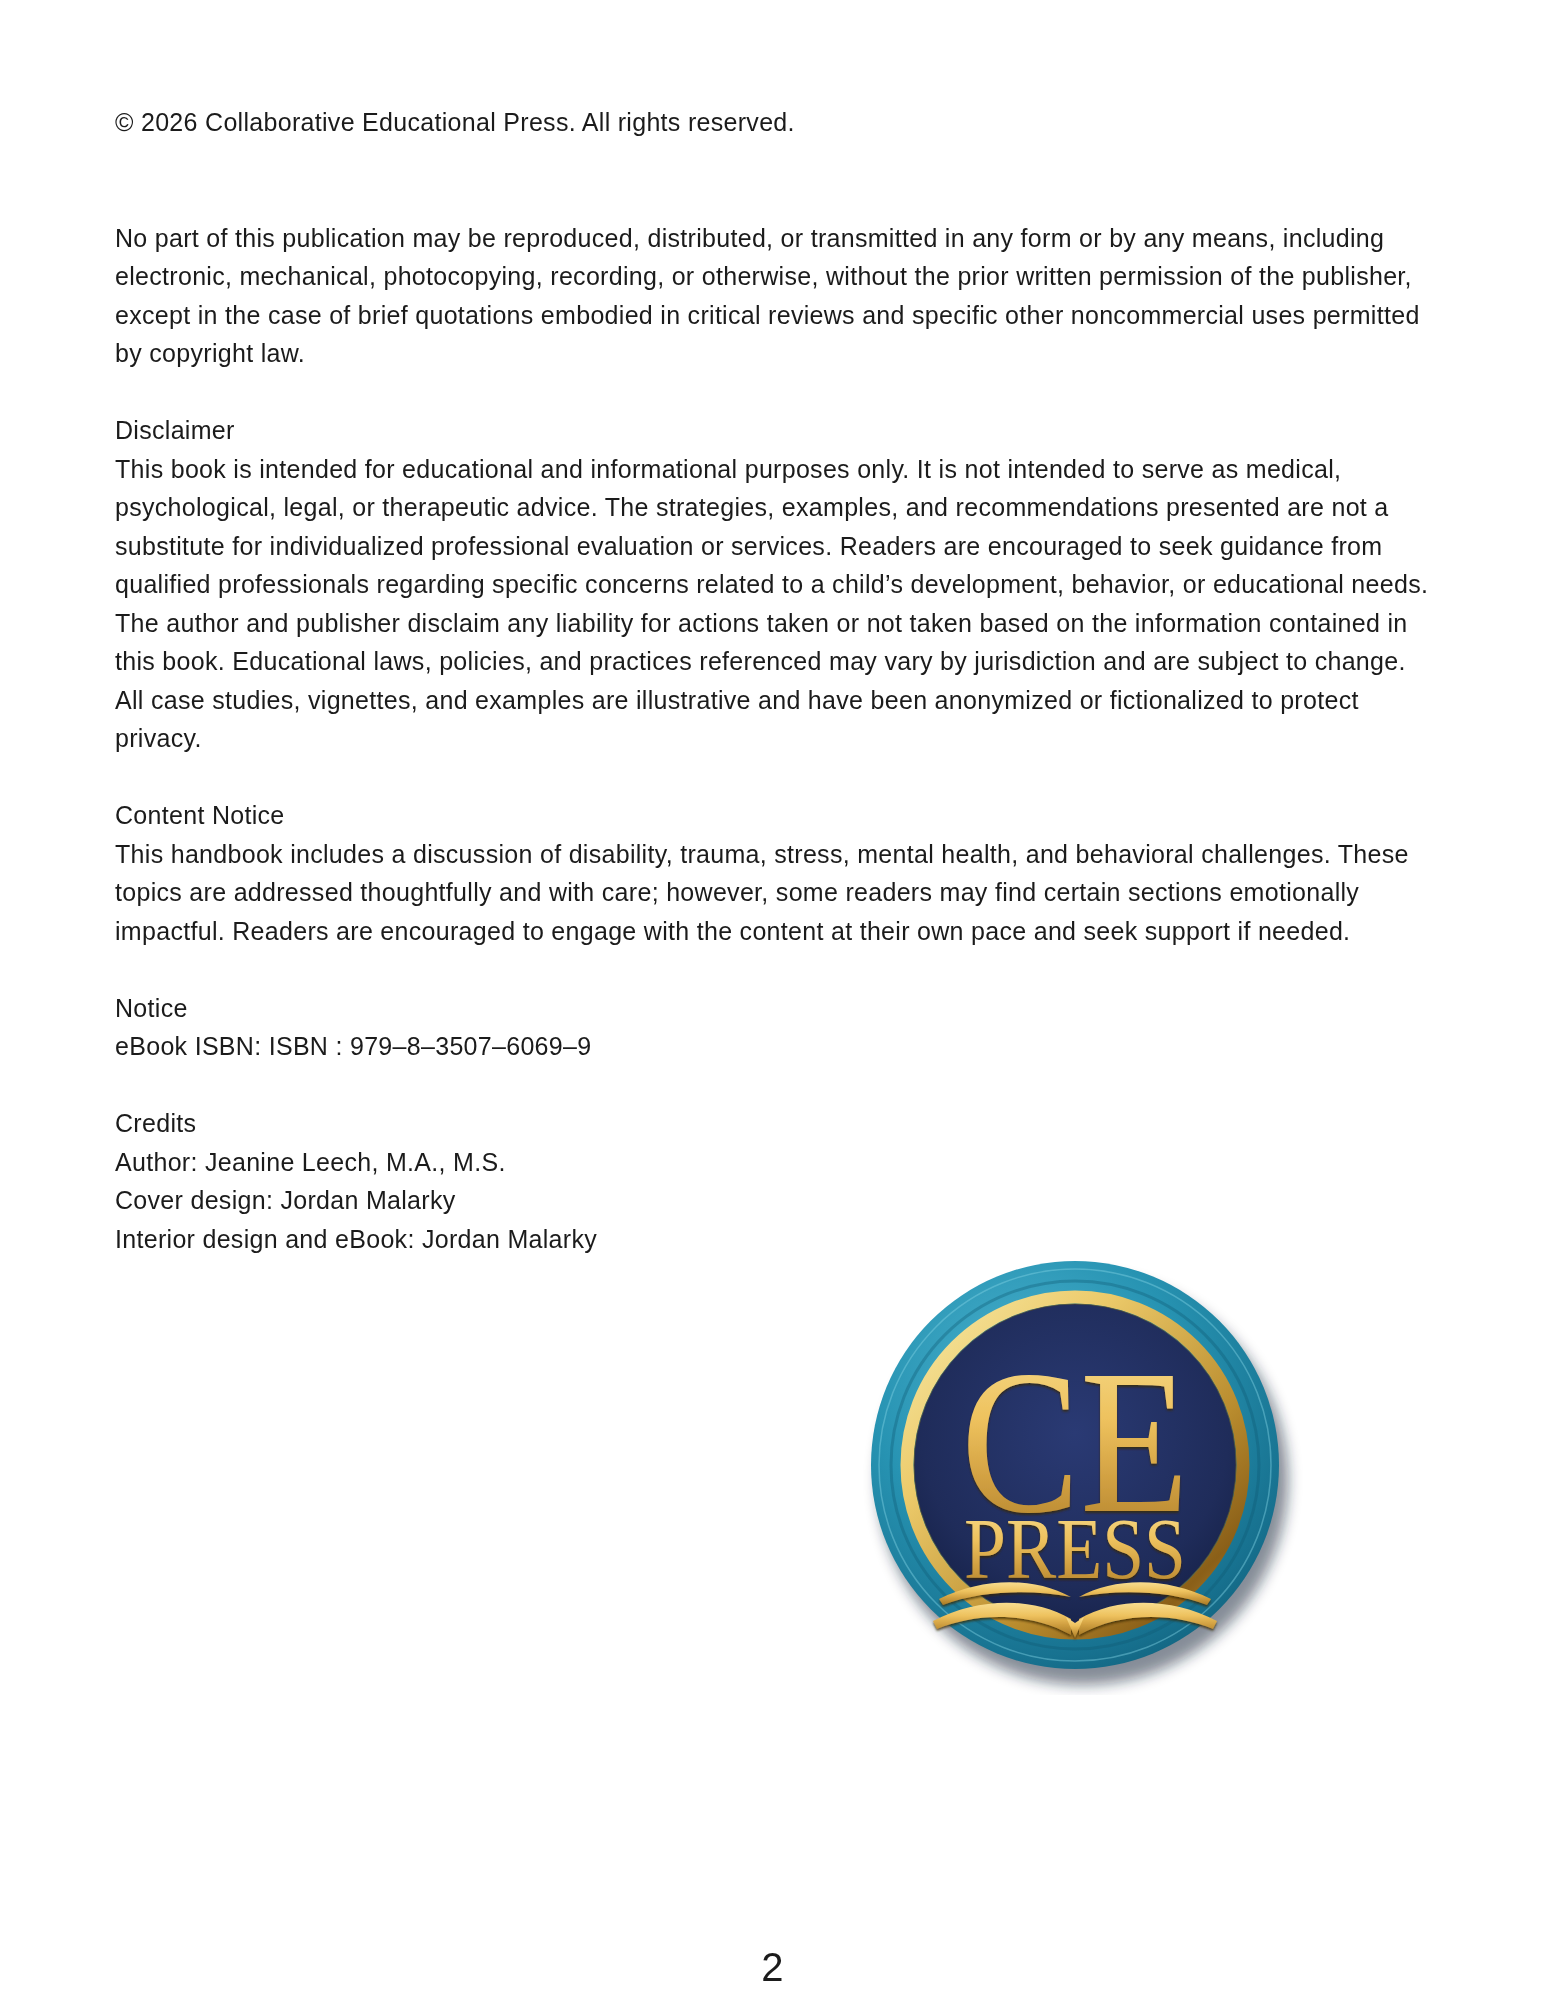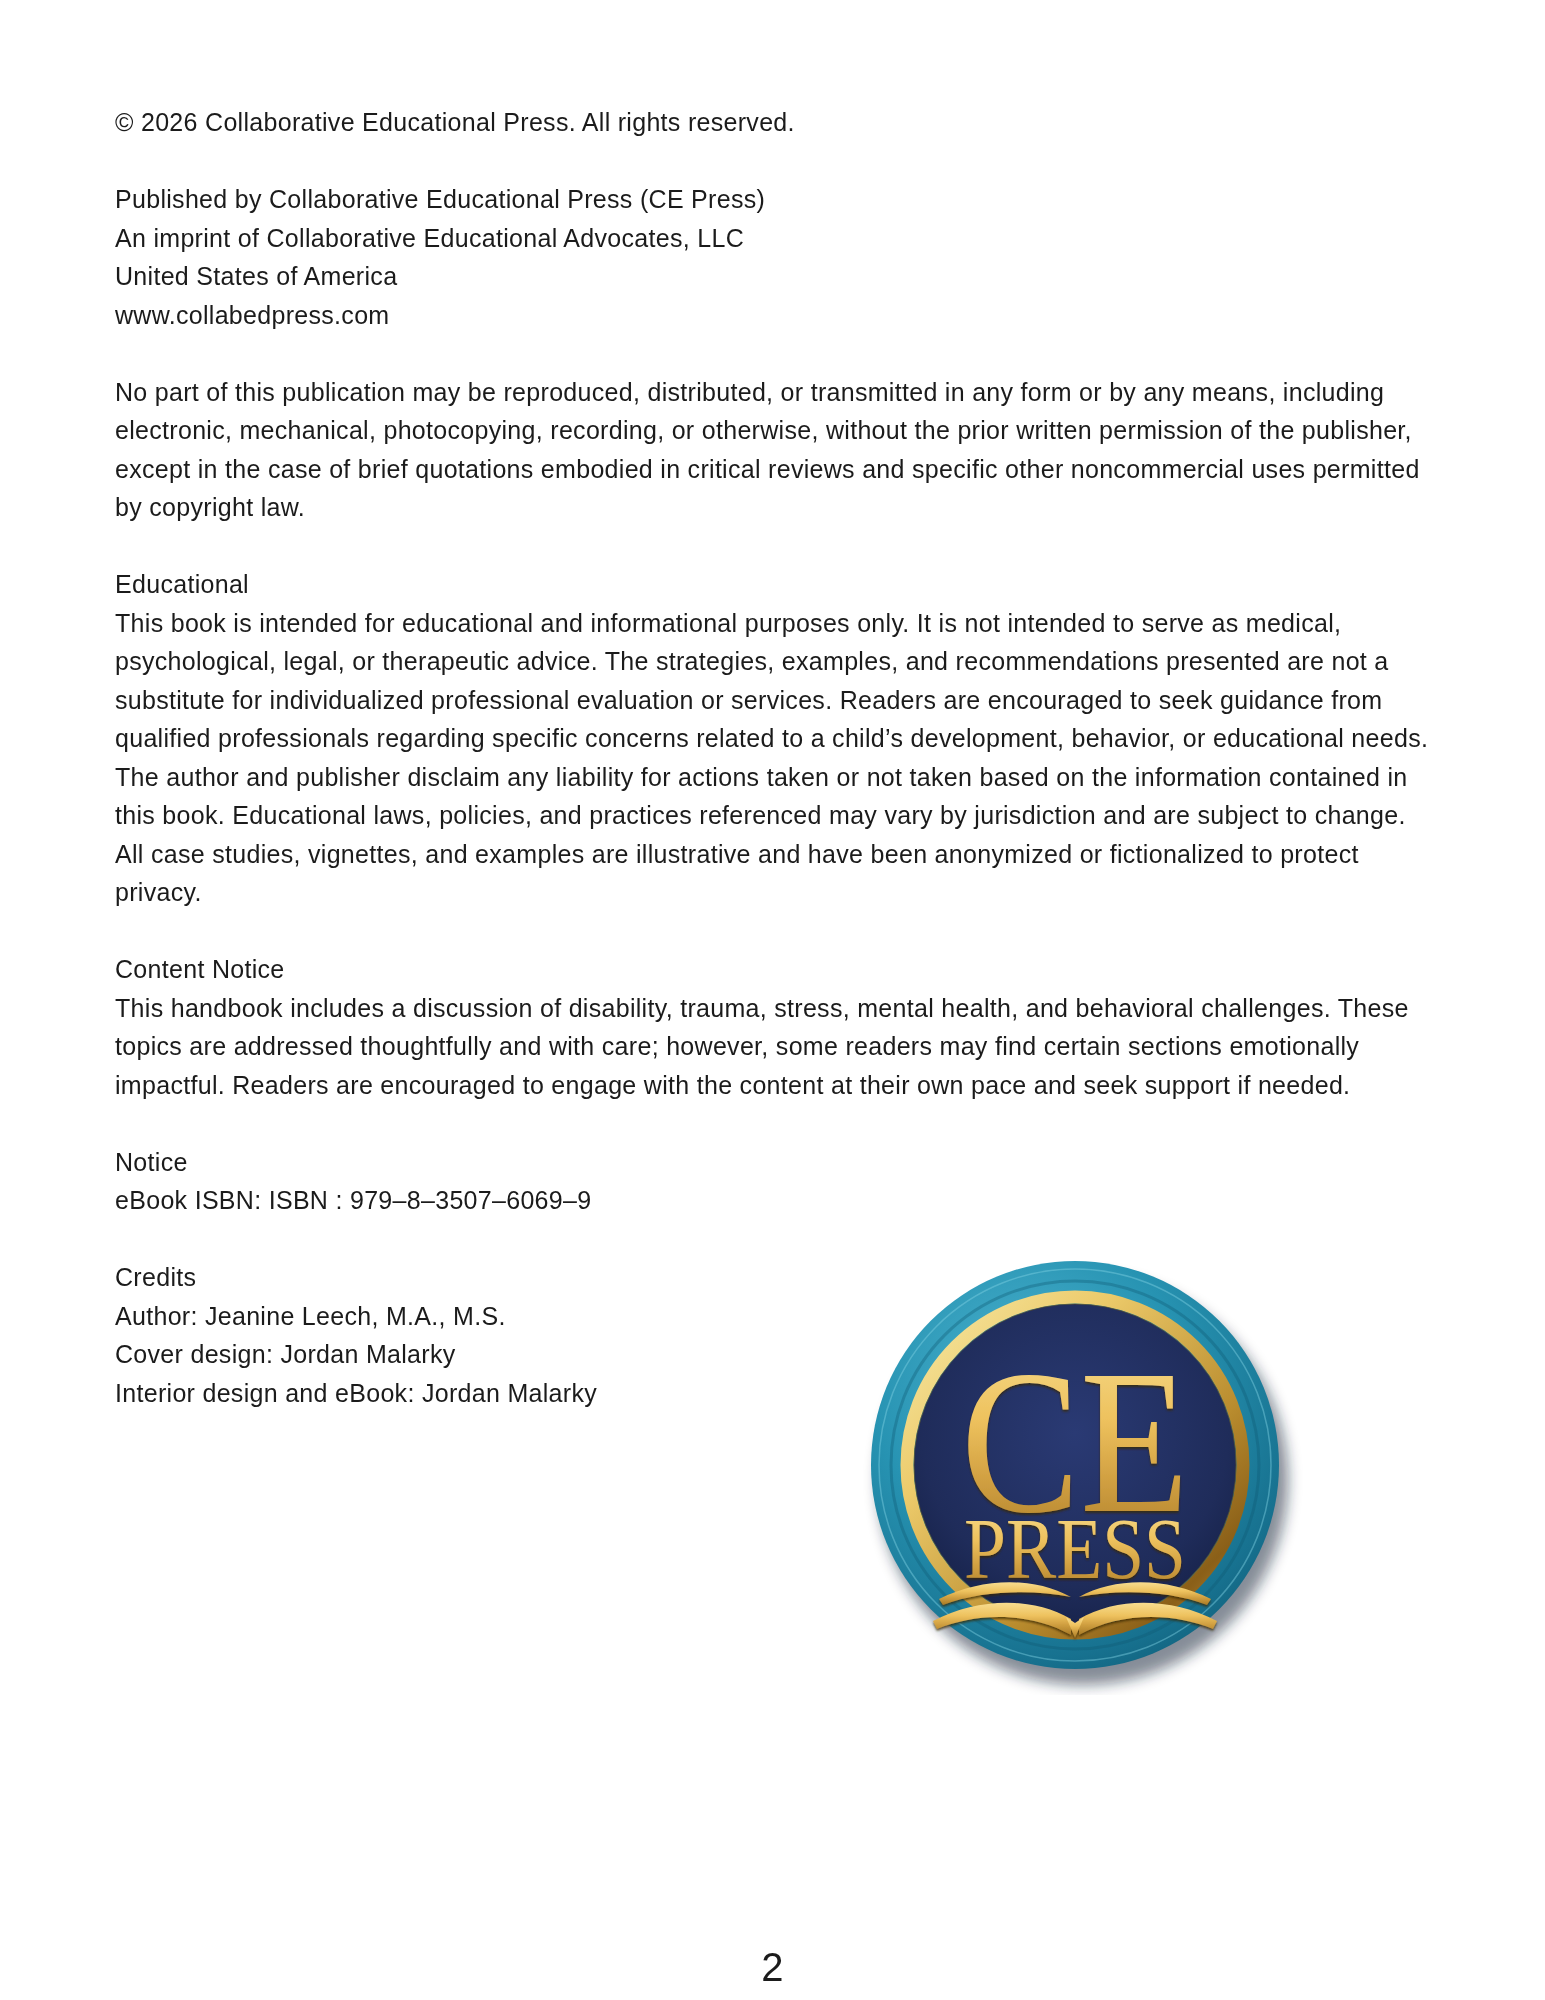--- a/index.html
+++ b/index.html
@@ -54,33 +54,27 @@
 </head>
 <body>
 
 <div class="page">
 
   <div class="text-column">
 
     <div class="line">© 2026 Collaborative Educational Press. All rights reserved.</div>
     <div class="gap"></div>
 
-    <div>
-      <div class="line">Published by Collaborative Educational Press (CE Press)</div>
-      <div class="line">An imprint of Collaborative Educational Advocates, LLC</div>
-      <div class="line">United States of America</div>
-      <div class="line">www.collabedpress.com</div>
-    </div>
     <div class="gap"></div>
 
     <p>No part of this publication may be reproduced, distributed, or transmitted in any form or by any means, including electronic, mechanical, photocopying, recording, or otherwise, without the prior written permission of the publisher, except in the case of brief quotations embodied in critical reviews and specific other noncommercial uses permitted by copyright law.</p>
     <div class="gap"></div>
 
     <div>
-      <div class="heading">Educational</div>
+      <div class="heading">Disclaimer</div>
       <p>This book is intended for educational and informational purposes only. It is not intended to serve as medical, psychological, legal, or therapeutic advice. The strategies, examples, and recommendations presented are not a substitute for individualized professional evaluation or services. Readers are encouraged to seek guidance from qualified professionals regarding specific concerns related to a child’s development, behavior, or educational needs.</p>
       <p>The author and publisher disclaim any liability for actions taken or not taken based on the information contained in this book. Educational laws, policies, and practices referenced may vary by jurisdiction and are subject to change.</p>
       <p>All case studies, vignettes, and examples are illustrative and have been anonymized or fictionalized to protect privacy.</p>
     </div>
     <div class="gap"></div>
 
     <div>
       <div class="heading">Content Notice</div>
       <p>This handbook includes a discussion of disability, trauma, stress, mental health, and behavioral challenges. These topics are addressed thoughtfully and with care; however, some readers may find certain sections emotionally impactful. Readers are encouraged to engage with the content at their own pace and seek support if needed.</p>
     </div>

